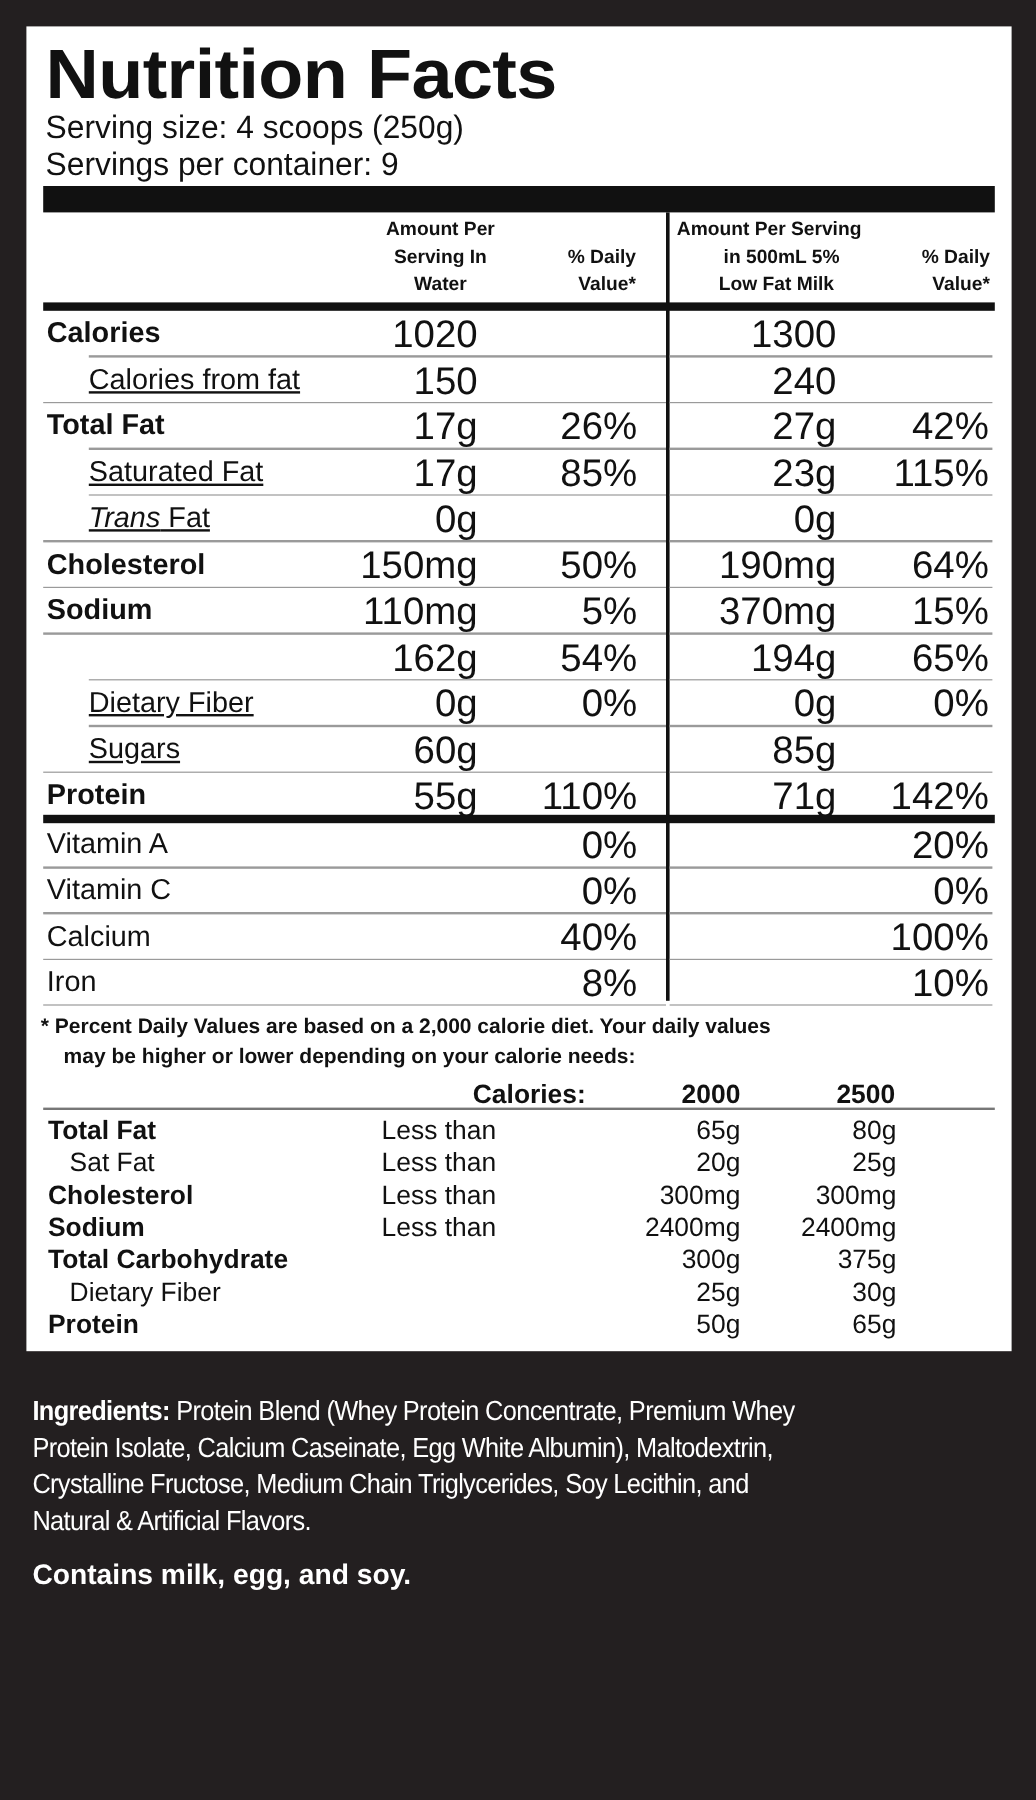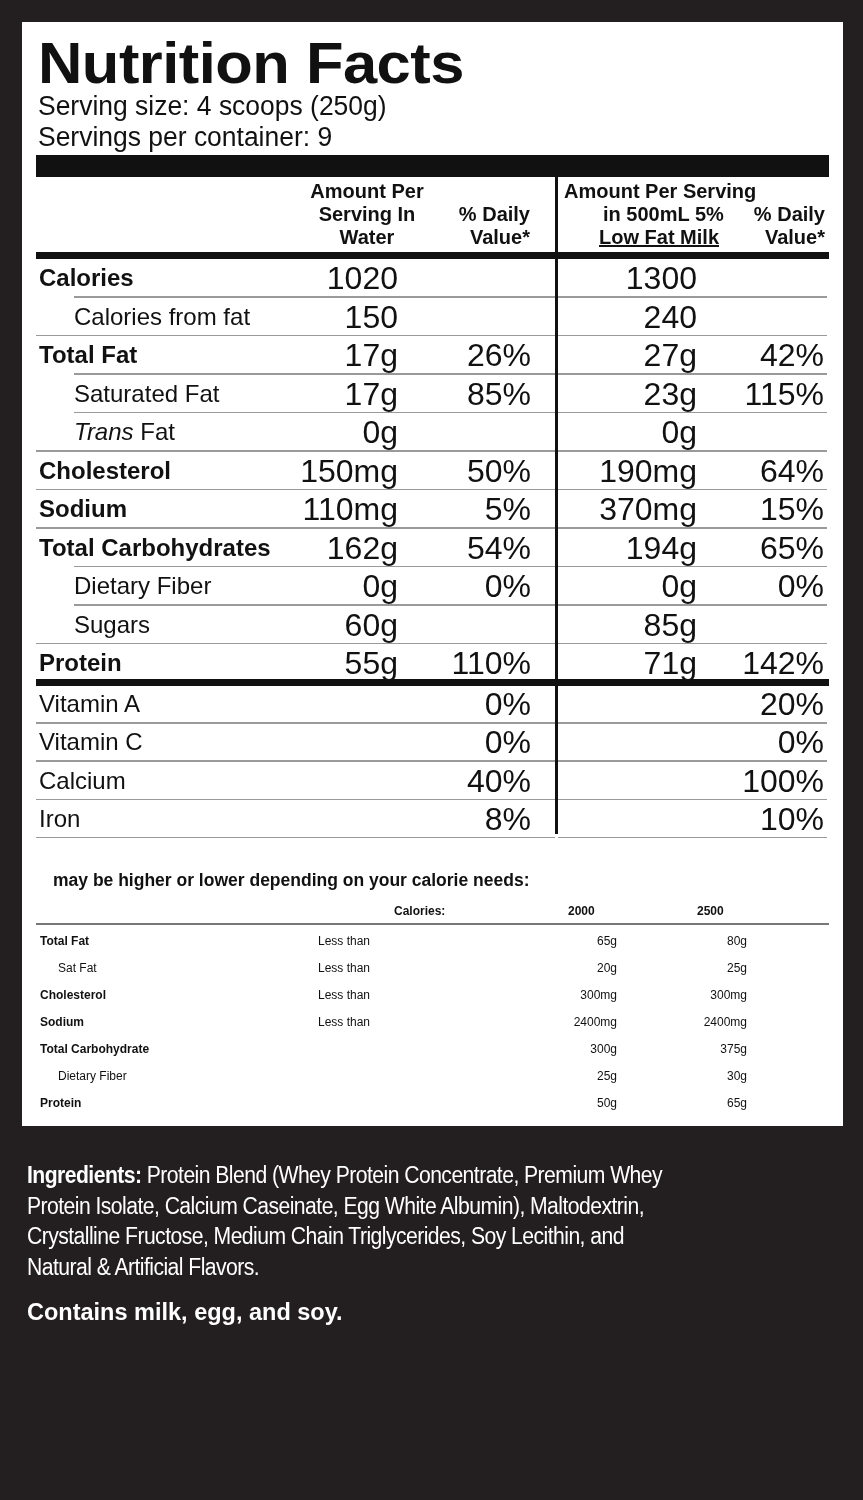--- a/index.html
+++ b/index.html
@@ -20,45 +20,45 @@
     position: absolute; left: 16px; top: 69px; font-size: 27px; line-height: 31px;
     transform: scaleX(0.98); transform-origin: left;
   }
   .serving2 { top: 100px; }
 
   .band { position: absolute; left: 14px; top: 133px; width: 793px; height: 22px; background: #111; }
 
   .vdiv { position: absolute; left: 533px; top: 155px; width: 3px; height: 657px; background: #111; }
 
   .colhead {
-    position: absolute; font-weight: 700; font-size: 20px; line-height: 23px;
+    position: absolute; font-weight: 700; font-size: 16px; line-height: 23px;
     color: #111; text-align: center;
   }
 
   .thick { position: absolute; left: 14px; width: 793px; height: 7px; background: #111; }
   .thick.a { top: 230px; }
   .thick.b { top: 657px; }
 
   .row { position: absolute; left: 14px; width: 793px; height: 38.5px; }
   .row .sep { position: absolute; bottom: 0; height: 1.5px; background: #9a9a9a; }
   .row .lab { position: absolute; top: 4px; font-size: 24px; line-height: 30px; white-space: nowrap; }
   .row .lab.bold { font-weight: 700; left: 3px; }
-  .row .lab.sub { left: 38px; }
+  .row .lab.sub { left: 38px; text-decoration: underline; }
   .row .lab.plain { left: 3px; }
   .row .v { position: absolute; top: 4px; font-size: 32px; line-height: 30px; text-align: right; white-space: nowrap; }
   .v.w-amt { right: 431px; }
   .v.w-dv  { right: 298px; }
   .v.m-amt { right: 132px; }
   .v.m-dv  { right: 5px; }
 
   .foot {
     position: absolute; left: 12px; font-weight: 700; font-size: 17.5px; line-height: 25px;
     color: #111; white-space: nowrap;
   }
-  .ref-head, .ref-row span { position: absolute; font-size: 12px; line-height: 27px; white-space: nowrap; }
+  .ref-head, .ref-row span { position: absolute; font-size: 22px; line-height: 27px; white-space: nowrap; }
   .ref-head { font-weight: 700; }
   .ref-rule { position: absolute; left: 14px; top: 901px; width: 793px; height: 1.5px; background: #777; }
   .ref-row { position: absolute; left: 0; width: 821px; height: 27px; }
   .ref-row .n { left: 18px; font-weight: 700; }
   .ref-row .n.sub { left: 36px; font-weight: 400; }
   .ref-row .q { left: 296px; font-weight: 400; }
   .ref-row .c1 { right: 226px; text-align: right; font-weight: 400; }
   .ref-row .c2 { right: 96px; text-align: right; font-weight: 400; }
 
   .ingredients {
@@ -90,21 +90,21 @@
     <div>Serving In</div>
     <div>Water</div>
   </div>
   <div class="colhead" style="left:420px; top:181px; width:88px; text-align:right;">
     <div>% Daily</div>
     <div>Value*</div>
   </div>
   <div class="colhead" style="left:540px; top:158px; width:200px; text-align:left;">
     <div style="padding-left:2px;">Amount Per Serving</div>
     <div style="padding-left:41px;">in 500mL 5%</div>
-    <div style="padding-left:37px;text-decoration:underline;">Low Fat Milk</div>
+    <div style="padding-left:37px;">Low Fat Milk</div>
   </div>
   <div class="colhead" style="left:715px; top:181px; width:88px; text-align:right;">
     <div>% Daily</div>
     <div>Value*</div>
   </div>
 
   <div class="thick a"></div>
 
   <div id="nutrients">
       <div class="row" style="top: 237px;">
@@ -164,21 +164,20 @@
       <div class="row" style="top: 468px;">
         <span class="lab bold">Sodium</span>
         <span class="v w-amt">110mg</span>
         <span class="v w-dv">5%</span>
         <span class="v m-amt">370mg</span>
         <span class="v m-dv">15%</span>
         <div class="sep" style="left:0px; width:519px;"></div>
         <div class="sep" style="left:522px; width:269px;"></div>
       </div>
       <div class="row" style="top: 506.5px;">
-        <span class="lab bold">Total Carbohydrates</span>
         <span class="v w-amt">162g</span>
         <span class="v w-dv">54%</span>
         <span class="v m-amt">194g</span>
         <span class="v m-dv">65%</span>
         <div class="sep" style="left:38px; width:481px;"></div>
         <div class="sep" style="left:522px; width:269px;"></div>
       </div>
       <div class="row" style="top: 545px;">
         <span class="lab sub">Dietary Fiber</span>
         <span class="v w-amt">0g</span>
@@ -232,20 +231,21 @@
       </div>
       <div class="row" style="top: 777.9px;">
         <span class="lab plain">Iron</span>
         <span class="v w-dv">8%</span>
         <span class="v m-dv">10%</span>
         <div class="sep" style="left:0; width:519px;"></div>
         <div class="sep" style="left:522px; width:269px;"></div>
       </div>
     </div>
 
+  <div class="foot" style="top:821px;">* Percent Daily Values are based on a 2,000 calorie diet. Your daily values</div>
   <div class="foot" style="top:846px; left:31px;">may be higher or lower depending on your calorie needs:</div>
 
   <span class="ref-head" style="left:372px; top:876px;">Calories:</span>
   <span class="ref-head" style="left:546px; top:876px;">2000</span>
   <span class="ref-head" style="left:675px; top:876px;">2500</span>
   <div class="ref-rule"></div>
 
   <div id="reference">
       <div class="ref-row" style="top: 906px;">
         <span class="n">Total Fat</span>

